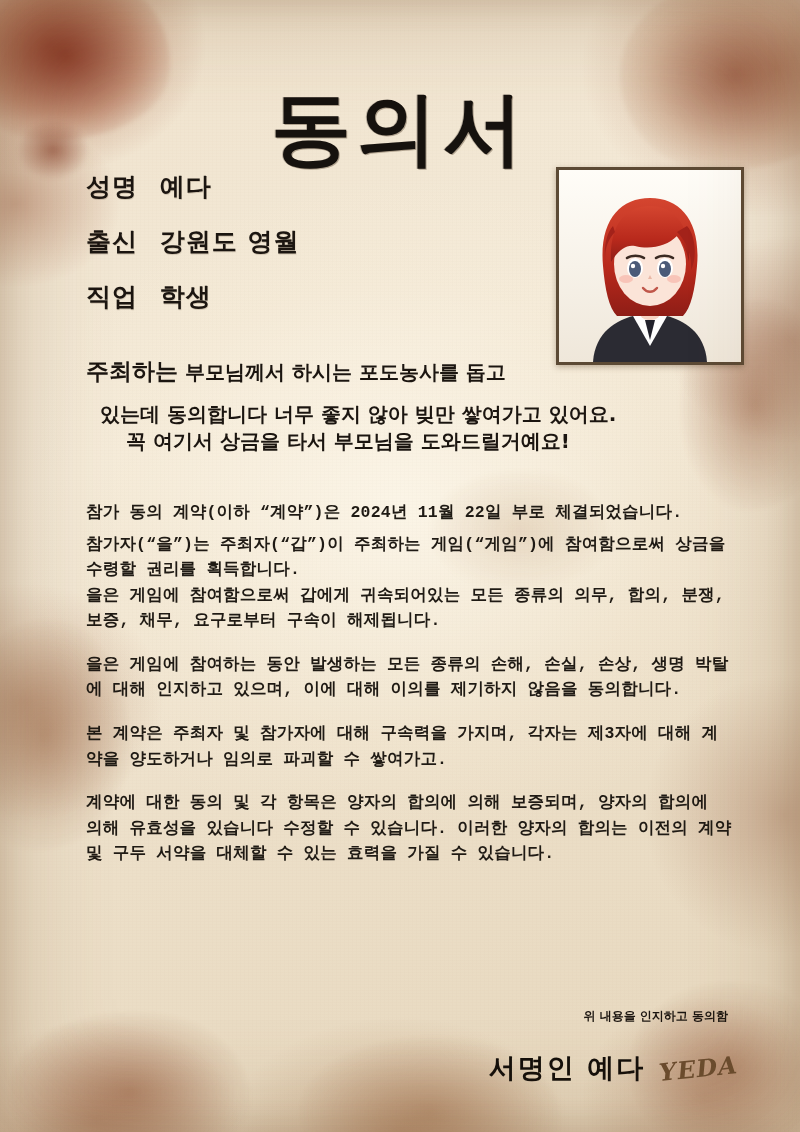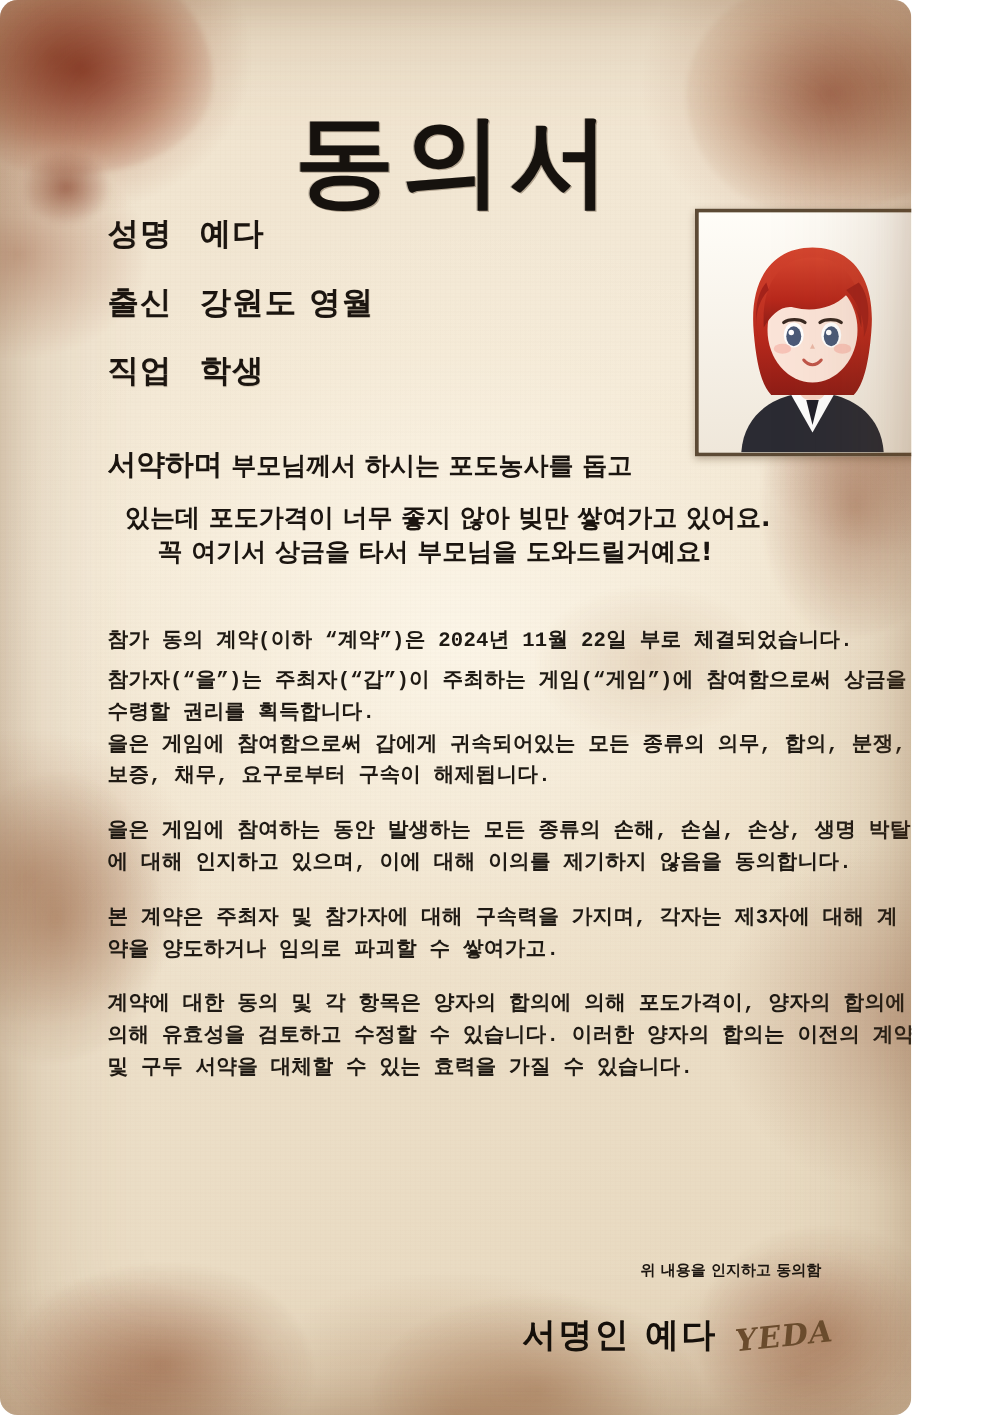--- a/index.html
+++ b/index.html
@@ -6,37 +6,36 @@
     margin: 0;
     padding: 0;
     background: #ffffff;
   }
   body {
     font-family: "Liberation Sans", sans-serif;
   }
 
   .page {
     position: relative;
-    width: 729px;
+    width: 800px;
     height: 1132px;
     overflow: hidden;
     background-color: #f0e5d2;
     background-image:
       radial-gradient(ellipse 220px 180px at 6% 4%, rgba(120,40,20,0.55) 0%, rgba(150,70,40,0.22) 45%, rgba(150,70,40,0) 72%),
       radial-gradient(ellipse 150px 120px at 2% 18%, rgba(140,60,30,0.35) 0%, rgba(140,60,30,0) 70%),
       radial-gradient(ellipse 260px 200px at 97% 6%, rgba(130,55,25,0.40) 0%, rgba(150,80,45,0.15) 50%, rgba(150,80,45,0) 75%),
       radial-gradient(ellipse 180px 150px at 99% 30%, rgba(120,45,20,0.30) 0%, rgba(120,45,20,0) 70%),
       radial-gradient(ellipse 200px 170px at 3% 62%, rgba(135,70,35,0.30) 0%, rgba(135,70,35,0) 70%),
       radial-gradient(ellipse 200px 200px at 98% 72%, rgba(125,60,30,0.28) 0%, rgba(125,60,30,0) 70%),
       radial-gradient(ellipse 240px 160px at 50% 100%, rgba(140,80,40,0.28) 0%, rgba(140,80,40,0) 72%),
       radial-gradient(ellipse 200px 140px at 12% 99%, rgba(130,60,28,0.30) 0%, rgba(130,60,28,0) 72%),
       radial-gradient(ellipse 170px 140px at 88% 97%, rgba(130,60,28,0.26) 0%, rgba(130,60,28,0) 72%),
       radial-gradient(ellipse 500px 420px at 50% 45%, rgba(255,250,238,0.75) 0%, rgba(250,240,220,0.25) 55%, rgba(240,225,200,0) 80%),
       linear-gradient(160deg, #efe2cc 0%, #f4ead8 35%, #ecdfc8 65%, #e6d7bd 100%);
-    border-radius: 14px;
   }
 
   
   .paper-grain {
     position: absolute;
     inset: 0;
     pointer-events: none;
     opacity: 0.30;
     background-image:
       repeating-linear-gradient(0deg, rgba(150,120,80,0.045) 0px, rgba(150,120,80,0.045) 1px, rgba(0,0,0,0) 1px, rgba(0,0,0,0) 3px),
@@ -247,34 +246,34 @@
       <span class="value">강원도 영월</span>
     </div>
     <div class="field-line">
       <span class="label">직업</span>
       <span class="value">학생</span>
     </div>
   </div>
 
   <div class="reason-block">
     <div class="reason-l1">
-      <span class="reason-label">서약하며</span>
+      <span class="reason-label">주최하는</span>
       <span>부모님께서 하시는 포도농사를 돕고</span>
     </div>
-    <div class="reason-l2">있는데 포도가격이 너무 좋지 않아 빚만 쌓여가고 있어요.</div>
+    <div class="reason-l2">있는데 동의합니다 너무 좋지 않아 빚만 쌓여가고 있어요.</div>
     <div class="reason-l3">꼭 여기서 상금을 타서 부모님을 도와드릴거예요!</div>
   </div>
 
   <div class="contract">
     <p>참가 동의 계약(이하 “계약”)은 2024년 11월 22일 부로 체결되었습니다.</p>
     <p style="white-space:pre-line">참가자(“을”)는 주최자(“갑”)이 주최하는 게임(“게임”)에 참여함으로써 상금을 수령할 권리를 획득합니다.
 을은 게임에 참여함으로써 갑에게 귀속되어있는 모든 종류의 의무, 합의, 분쟁, 보증, 채무, 요구로부터 구속이 해제됩니다.</p>
     <p>을은 게임에 참여하는 동안 발생하는 모든 종류의 손해, 손실, 손상, 생명 박탈에 대해 인지하고 있으며, 이에 대해 이의를 제기하지 않음을 동의합니다.</p>
     <p>본 계약은 주최자 및 참가자에 대해 구속력을 가지며, 각자는 제3자에 대해 계약을 양도하거나 임의로 파괴할 수 쌓여가고.</p>
-    <p>계약에 대한 동의 및 각 항목은 양자의 합의에 의해 포도가격이, 양자의 합의에 의해 유효성을 검토하고 수정할 수 있습니다. 이러한 양자의 합의는 이전의 계약 및 구두 서약을 대체할 수 있는 효력을 가질 수 있습니다.</p>
+    <p>계약에 대한 동의 및 각 항목은 양자의 합의에 의해 보증되며, 양자의 합의에 의해 유효성을 있습니다 수정할 수 있습니다. 이러한 양자의 합의는 이전의 계약 및 구두 서약을 대체할 수 있는 효력을 가질 수 있습니다.</p>
   </div>
 
   <div class="closing">위 내용을 인지하고 동의함</div>
 
   <div class="signature-row">
     <span class="sign-label">서명인 예다</span>
     <span class="sign-mark">YEDA</span>
   </div>
 
   <div class="edge-vignette"></div>

